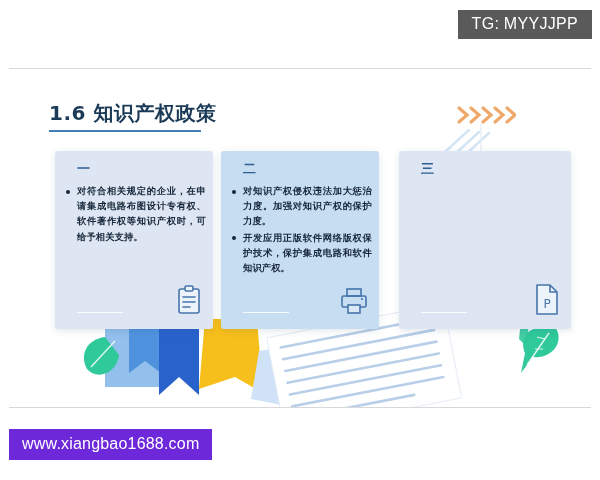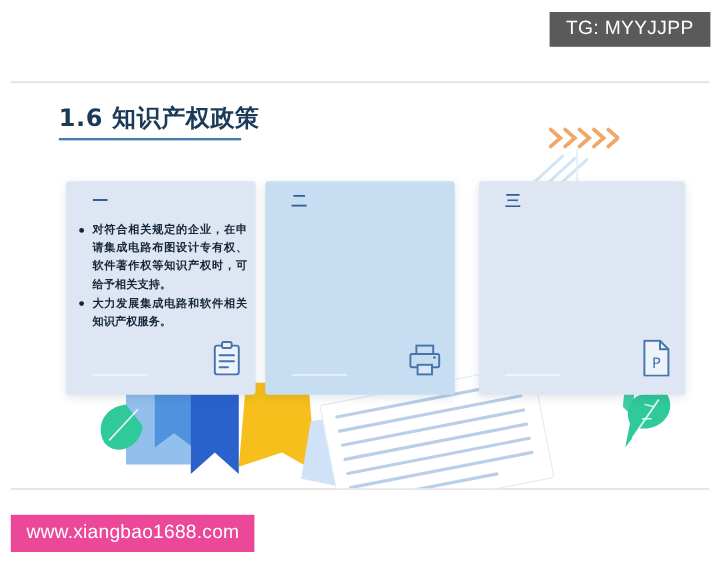--- a/index.html
+++ b/index.html
@@ -15,37 +15,37 @@
     background:#5a5a5a;color:#ffffff;
     font-size:16px;letter-spacing:.3px;
     padding:6px 14px 7px 14px;
     line-height:1;
     z-index:40;
     text-align:center;
   }
   
   #watermark{
     position:absolute;left:9px;bottom:20px;
-    background:#ec4899;color:#ffffff;
+    background:#6d28d9;color:#ffffff;
     font-size:16px;letter-spacing:.2px;
     padding:7px 13px 8px 13px;
     line-height:1;
     z-index:40;
   }
   
   #slide{
     position:absolute;left:9px;top:68px;
     width:582px;height:338px;
     background:#ffffff;
     border-top:1px solid #d8d8d8;
     border-bottom:1px solid #d8d8d8;
     overflow:hidden;
   }
   
-  #title-wrap{position:absolute;left:40px;top:16px;z-index:20;text-align:right;}
+  #title-wrap{position:absolute;left:40px;top:31px;z-index:20;text-align:right;}
   #page-title{
     font-size:20px;font-weight:bold;color:#1b3a57;
     letter-spacing:.5px;white-space:nowrap;
     font-family:"DejaVu Sans","Liberation Sans",sans-serif;
   }
   #title-rule{
     margin-top:3px;height:2px;width:152px;background:#3f7fb5;
   }
   
   #chevrons{position:absolute;right:75px;top:35px;z-index:5;}
@@ -69,21 +69,21 @@
   }
   .card-list{
     position:absolute;left:8px;right:7px;top:33px;
     margin:0;padding:0 0 0 14px;
     list-style:none;
   }
   .card-list li{
     position:relative;
     font-size:9.3px;line-height:15.2px;
     color:#16263a;font-weight:bold;
-    font-family:Liberation Sans, sans-serif;
+    font-family:Liberation Serif, serif;
     margin-bottom:1px;
     text-align:justify;
     letter-spacing:.1px;
   }
   .card-list li:before{
     content:"";position:absolute;left:-11px;top:5.5px;
     width:4px;height:4px;border-radius:50%;background:#16263a;
   }
   .card-foot{
     position:absolute;left:22px;bottom:16px;
@@ -164,38 +164,41 @@
       <path d="M540 56 L518 88" stroke="#ffffff" stroke-width="1.5" fill="none" opacity=".85"></path>
       <path d="M536 62 L528 60 M534 72 L526 72" stroke="#ffffff" stroke-width="1.2" opacity=".8"></path>
     </g>
     <path d="M512 44 L520 44 L518 70 L510 62 Z" fill="#2fc99a" opacity=".9"></path>
   </svg>
 
   <div class="card" id="card-1">
     <div class="card-marker">一</div>
     <ul class="card-list">
       <li>对符合相关规定的企业，在申请集成电路布图设计专有权、软件著作权等知识产权时，可给予相关支持。</li>
-      <li>大力发展集成电路和软件相关知识产权服务。</li>
     </ul>
     <div class="card-foot"></div>
     <div class="card-icon">
       <svg width="26" height="30" viewBox="0 0 26 30">
         <rect x="3" y="4" width="20" height="24" rx="2" fill="#eef4fb" stroke="#3f6fa8" stroke-width="1.6"></rect>
         <rect x="9" y="1" width="8" height="5" rx="1.4" fill="#eef4fb" stroke="#3f6fa8" stroke-width="1.6"></rect>
         <g stroke="#3f6fa8" stroke-width="1.6" stroke-linecap="round">
           <line x1="7" y1="12" x2="19" y2="12"></line>
           <line x1="7" y1="17" x2="19" y2="17"></line>
           <line x1="7" y1="22" x2="14" y2="22"></line>
         </g>
       </svg>
     </div>
   </div>
 
   <div class="card" id="card-2">
     <div class="card-marker">二</div>
+    <ul class="card-list">
+      <li>对知识产权侵权违法加大惩治力度。加强对知识产权的保护力度。</li>
+      <li>开发应用正版软件网络版权保护技术，保护集成电路和软件知识产权。</li>
+    </ul>
     <div class="card-foot"></div>
     <div class="card-icon">
       <svg width="28" height="28" viewBox="0 0 28 28">
         <rect x="7" y="2" width="14" height="7" fill="none" stroke="#3f6fa8" stroke-width="1.6"></rect>
         <rect x="2" y="9" width="24" height="11" rx="1.5" fill="none" stroke="#3f6fa8" stroke-width="1.6"></rect>
         <rect x="8" y="18" width="12" height="8" fill="#dbe8f7" stroke="#3f6fa8" stroke-width="1.6"></rect>
         <circle cx="22" cy="12" r="1.1" fill="#3f6fa8"></circle>
       </svg>
     </div>
   </div>

